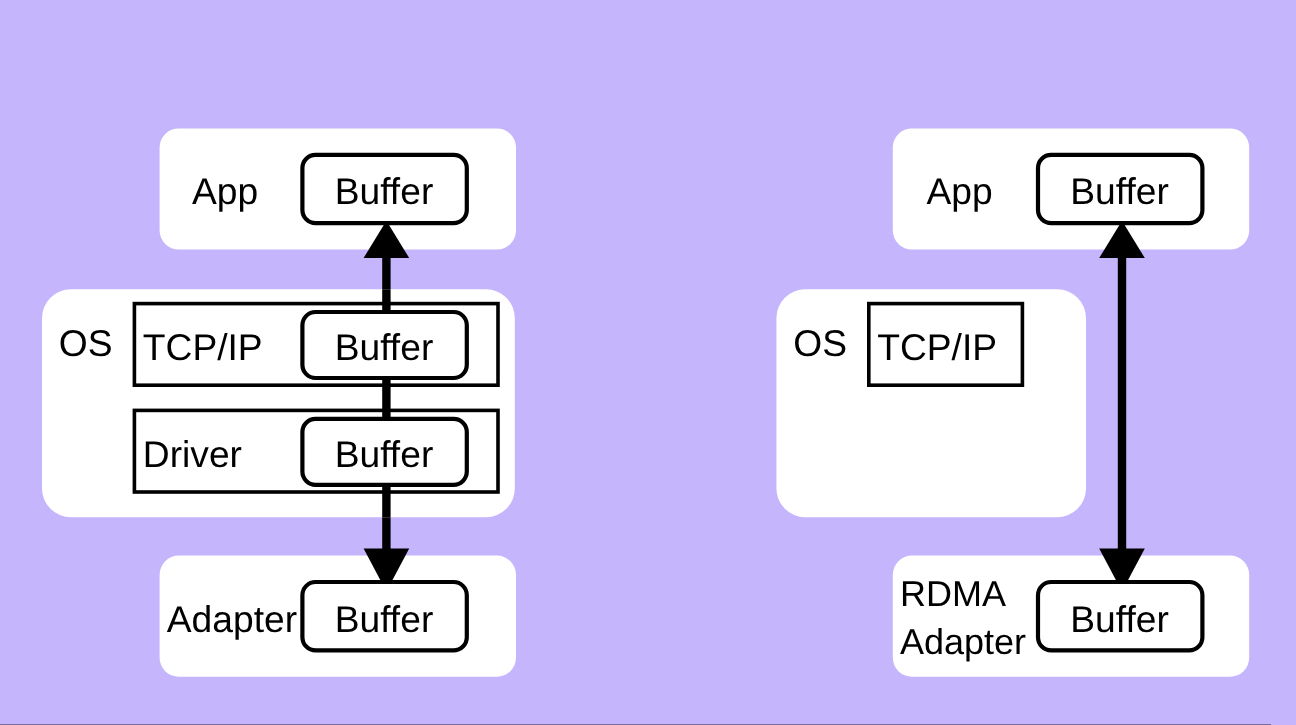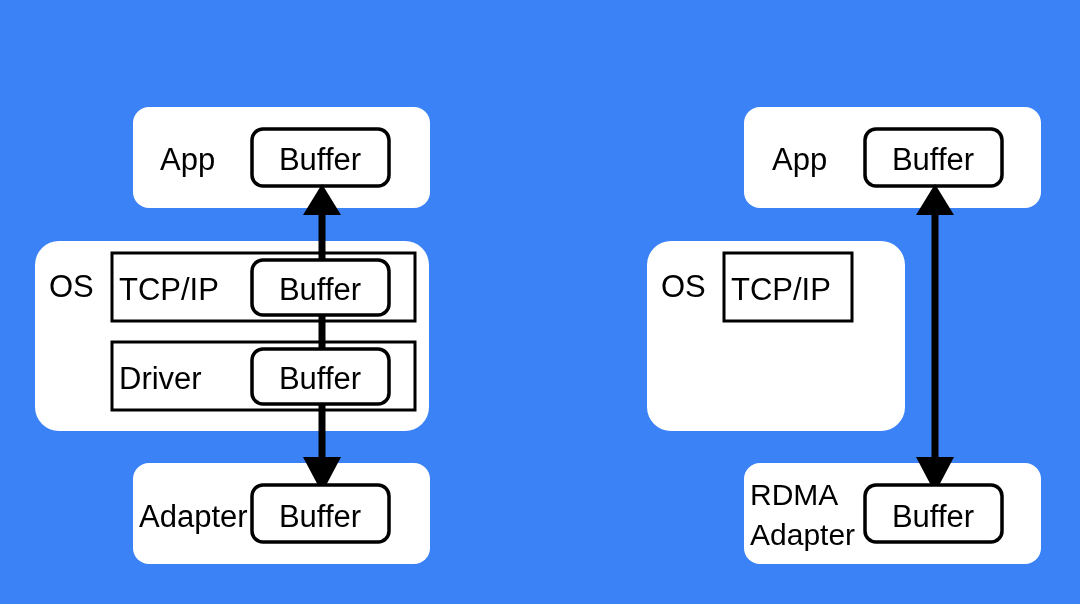--- a/index.html
+++ b/index.html
@@ -10,21 +10,21 @@
   body {
     width: 1080px;
     height: 604px;
     overflow: hidden;
     font-family: "Liberation Sans", sans-serif;
   }
   #stage {
     position: relative;
     width: 1080px;
     height: 604px;
-    background: #3b82f6;
+    background: #c4b5fd;
   }
   #stage svg {
     position: absolute;
     left: 0;
     top: 0;
   }
   .dgm-text {
     font-family: "Liberation Sans", sans-serif;
     fill: #000000;
     font-size: 31px;

